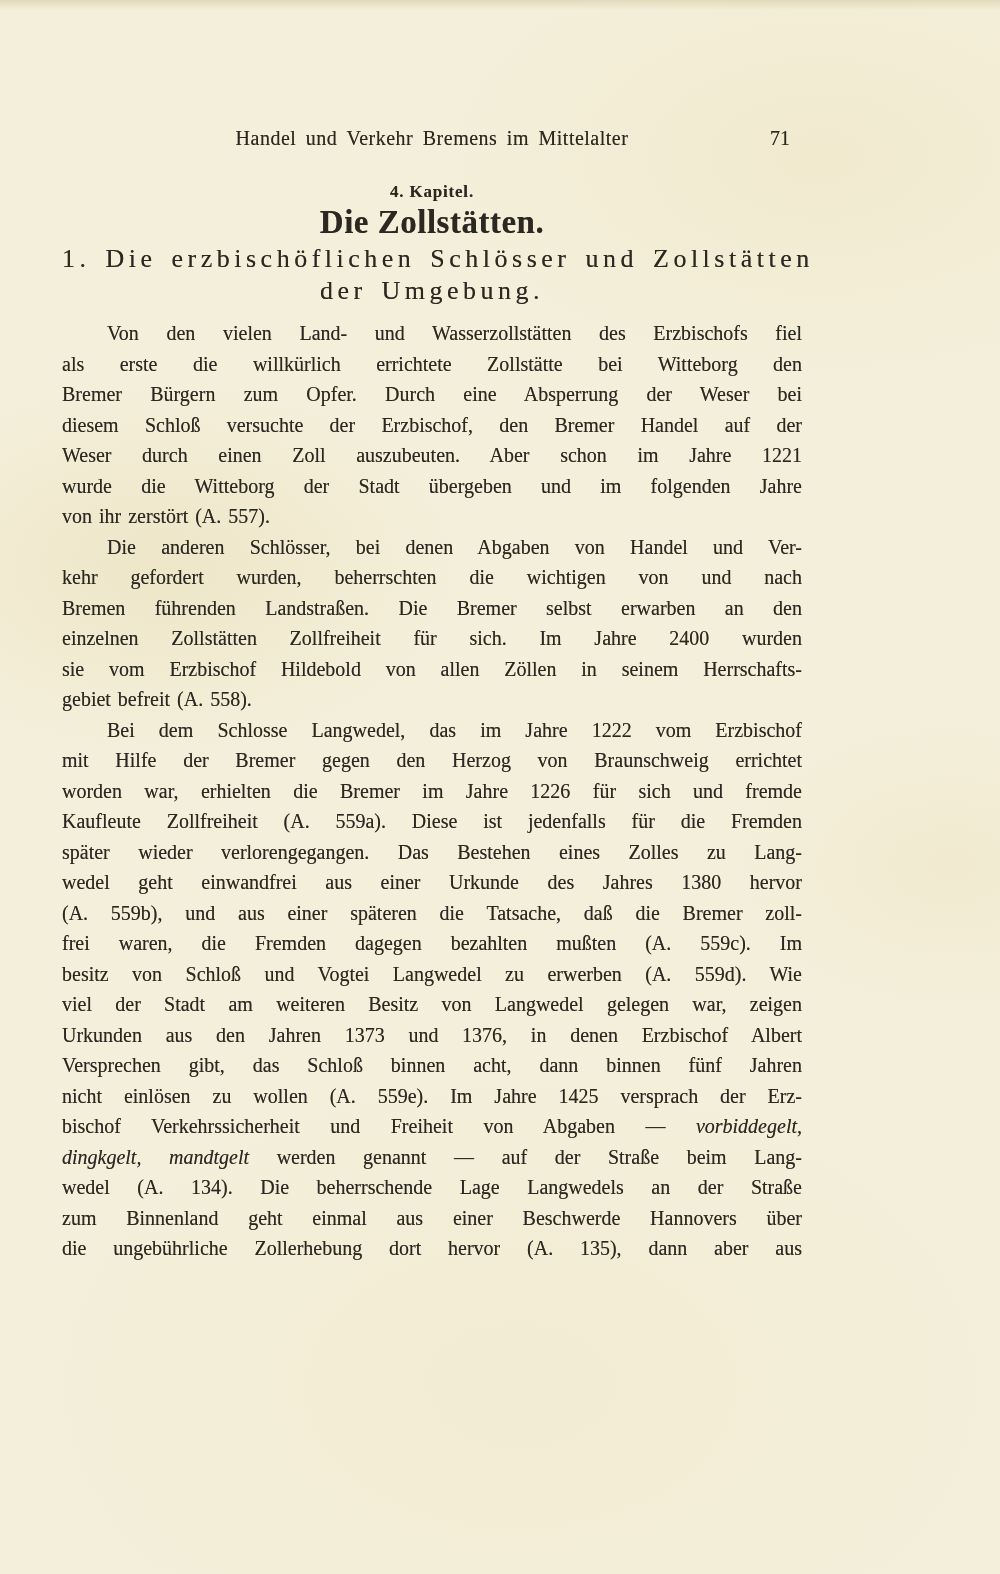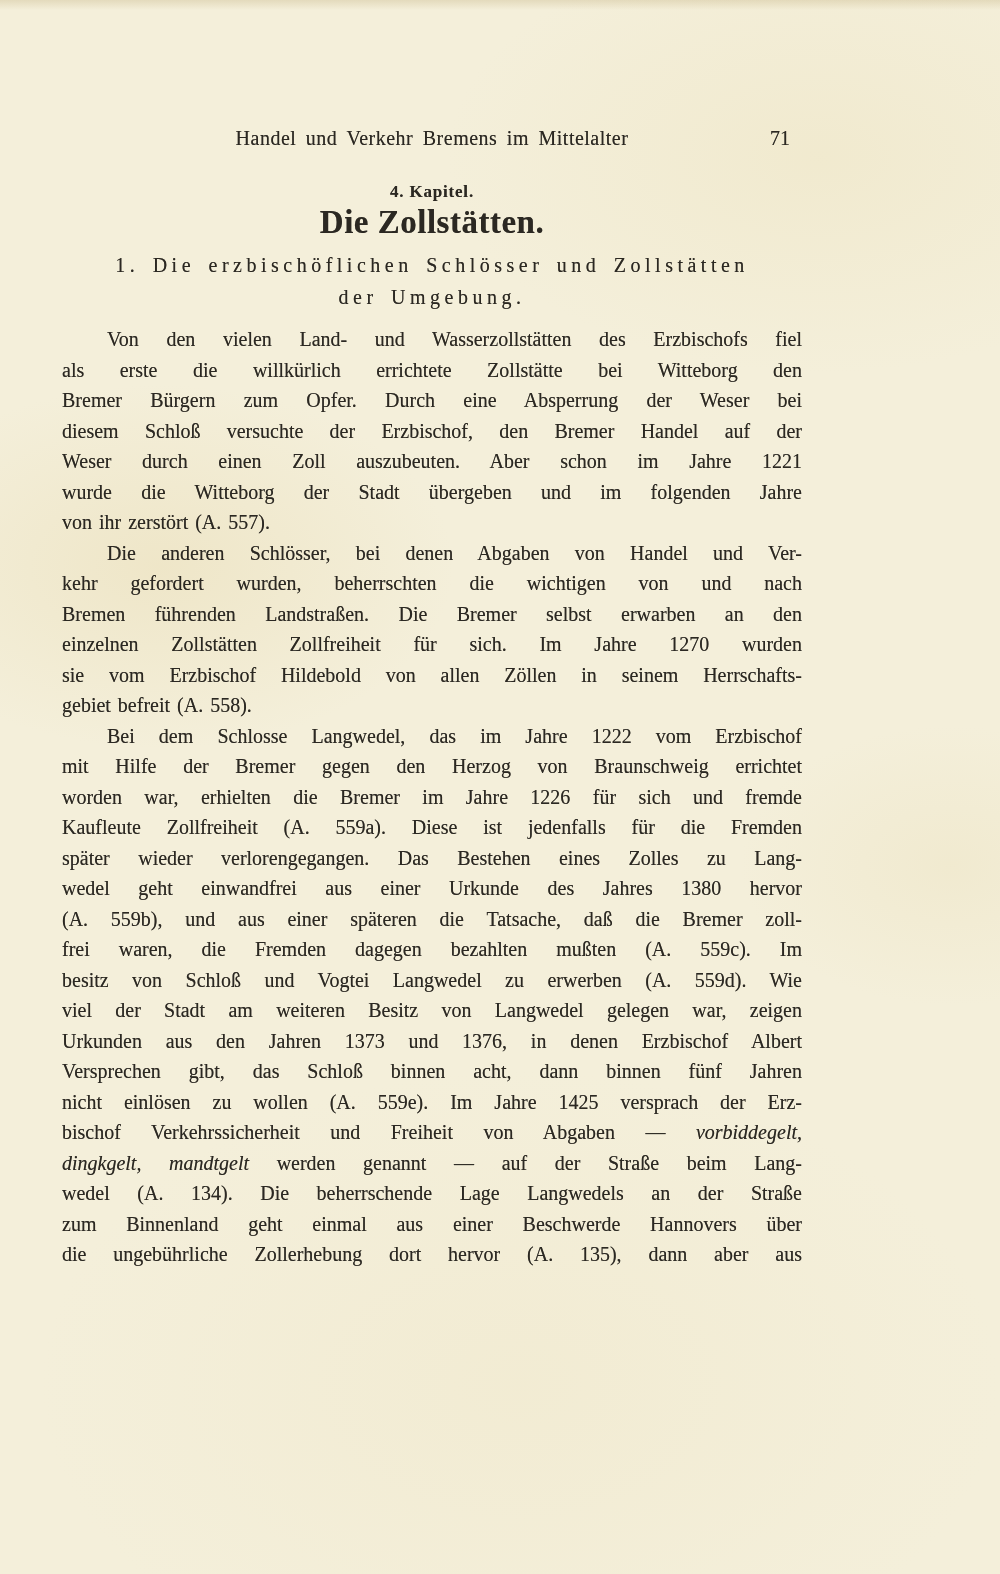--- a/index.html
+++ b/index.html
@@ -69,22 +69,22 @@
   }
   .title {
     margin-top: 0;
     font-size: 33px;
     line-height: 36px;
     font-weight: bold;
     text-align: center;
     letter-spacing: 0.5px;
   }
   .section-heading {
-    margin-top: 9px;
-    font-size: 20px;
+    margin-top: 3px;
+    font-size: 26px;
     line-height: 32px;
     text-align: center;
     letter-spacing: 4.5px;
     word-spacing: 4px;
     white-space: nowrap;
   }
   .body-text {
     margin-top: 11px;
     font-size: 20px;
     line-height: 30.5px;
@@ -127,21 +127,21 @@
           <div class="line"><span>Bremer Bürgern zum Opfer. Durch eine Absperrung der Weser bei</span></div>
           <div class="line"><span>diesem Schloß versuchte der Erzbischof, den Bremer Handel auf der</span></div>
           <div class="line"><span>Weser durch einen Zoll auszubeuten. Aber schon im Jahre 1221</span></div>
           <div class="line"><span>wurde die Witteborg der Stadt übergeben und im folgenden Jahre</span></div>
           <div class="line endline"><span>von ihr zerstört (A. 557).</span></div>
         </div>
         <div class="para">
           <div class="line indent"><span>Die anderen Schlösser, bei denen Abgaben von Handel und Ver-</span></div>
           <div class="line"><span>kehr gefordert wurden, beherrschten die wichtigen von und nach</span></div>
           <div class="line"><span>Bremen führenden Landstraßen. Die Bremer selbst erwarben an den</span></div>
-          <div class="line"><span>einzelnen Zollstätten Zollfreiheit für sich. Im Jahre 1270 wurden</span></div>
+          <div class="line"><span>einzelnen Zollstätten Zollfreiheit für sich. Im Jahre 2400 wurden</span></div>
           <div class="line"><span>sie vom Erzbischof Hildebold von allen Zöllen in seinem Herrschafts-</span></div>
           <div class="line endline"><span>gebiet befreit (A. 558).</span></div>
         </div>
         <div class="para">
           <div class="line indent"><span>Bei dem Schlosse Langwedel, das im Jahre 1222 vom Erzbischof</span></div>
           <div class="line"><span>mit Hilfe der Bremer gegen den Herzog von Braunschweig errichtet</span></div>
           <div class="line"><span>worden war, erhielten die Bremer im Jahre 1226 für sich und fremde</span></div>
           <div class="line"><span>Kaufleute Zollfreiheit (A. 559a). Diese ist jedenfalls für die Fremden</span></div>
           <div class="line"><span>später wieder verlorengegangen. Das Bestehen eines Zolles zu Lang-</span></div>
           <div class="line"><span>wedel geht einwandfrei aus einer Urkunde des Jahres 1380 hervor</span></div>

